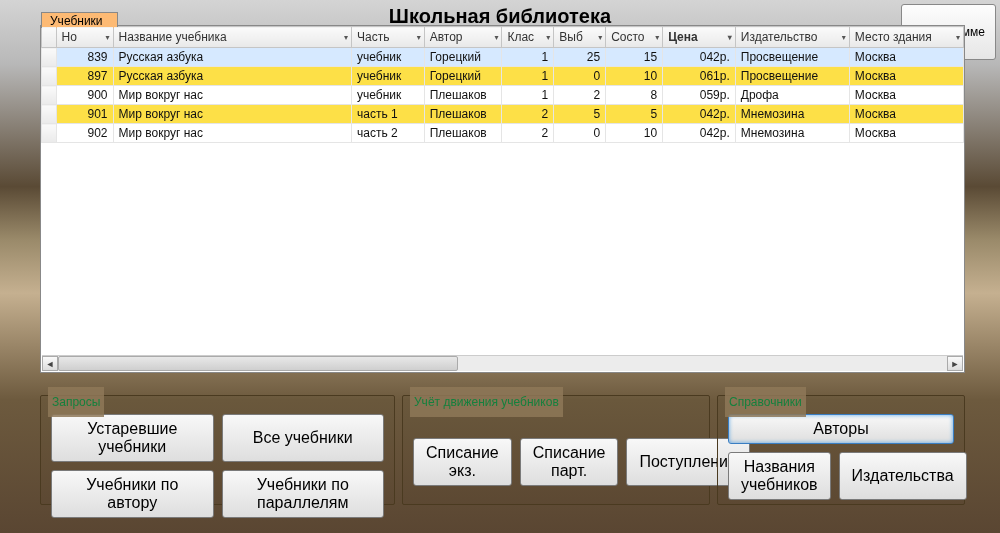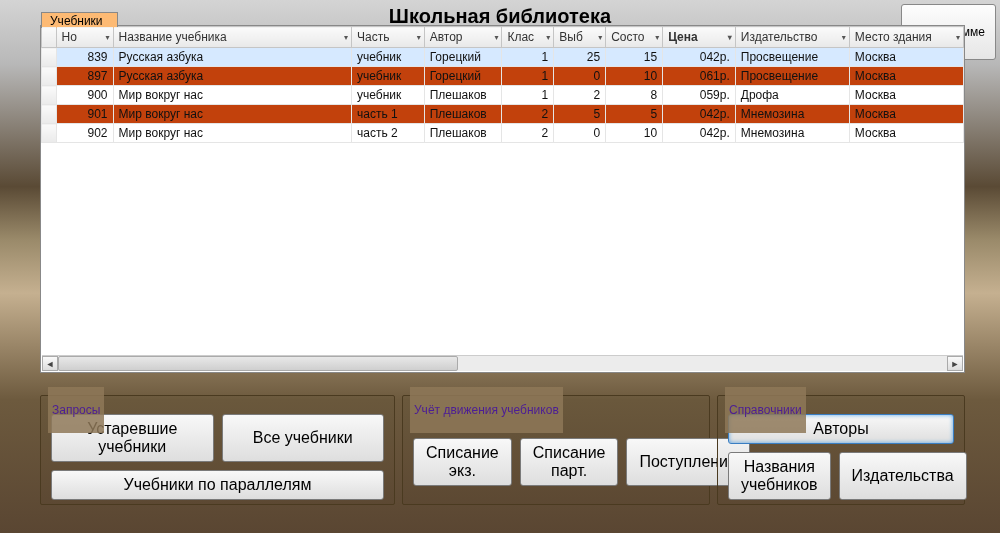--- a/index.html
+++ b/index.html
@@ -86,37 +86,37 @@
     position: absolute; right: 3px; top: 50%; transform: translateY(-50%);
     font-size: 8px; color: #555;
   }
   td {
     border: 1px solid #e5e5e5;
     padding: 2px 5px;
     font-size: 12px;
     color: #111;
   }
   tr.selected td { background: #d6e9ff; }
-  tr.alt td { background: #c2410c; }
+  tr.alt td { background: #fde047; }
   .rowhdr { width:14px; background:linear-gradient(#fafafa,#eaeaea)!important; }
   .num { text-align: right; }
   .fieldset {
     position: absolute;
     border: 1px solid #4a3a20;
     border-radius: 2px;
     padding: 14px 6px 6px 6px;
     background: rgba(0,0,0,0.02);
   }
   .fieldset .legend {
     position: absolute;
     top: -9px; left: 7px;
     background: rgba(142,120,88,0.85);
-    padding: 16px 4px;
-    font-size: 12px;
-    color:#4c1d95;
+    padding: 8px 4px;
+    font-size: 12px;
+    color:#15803d;
   }
   .btn {
     display: inline-block;
     padding: 5px 12px;
     margin: 4px;
     background: linear-gradient(#f8f8f8,#dedede);
     border: 1px solid #7a7a7a;
     border-radius: 3px;
     font-size: 16px;
     cursor: pointer;
@@ -232,20 +232,21 @@
   </div>
 </div>
 
 <div class="fieldset fs-queries">
   <div class="legend">Запросы</div>
   <div class="row">
     <button class="btn">Устаревшие учебники</button>
     <button class="btn">Все учебники</button>
   </div>
   <div class="row">
+    <button class="btn">Учебники по автору</button>
     <button class="btn">Учебники по параллелям</button>
   </div>
 </div>
 
 <div class="fieldset fs-movement">
   <div class="legend">Учёт движения учебников</div>
   <div class="row" style="margin-top:24px;">
     <button class="btn">Списание экз.</button>
     <button class="btn">Списание парт.</button>
     <button class="btn">Поступления</button>

